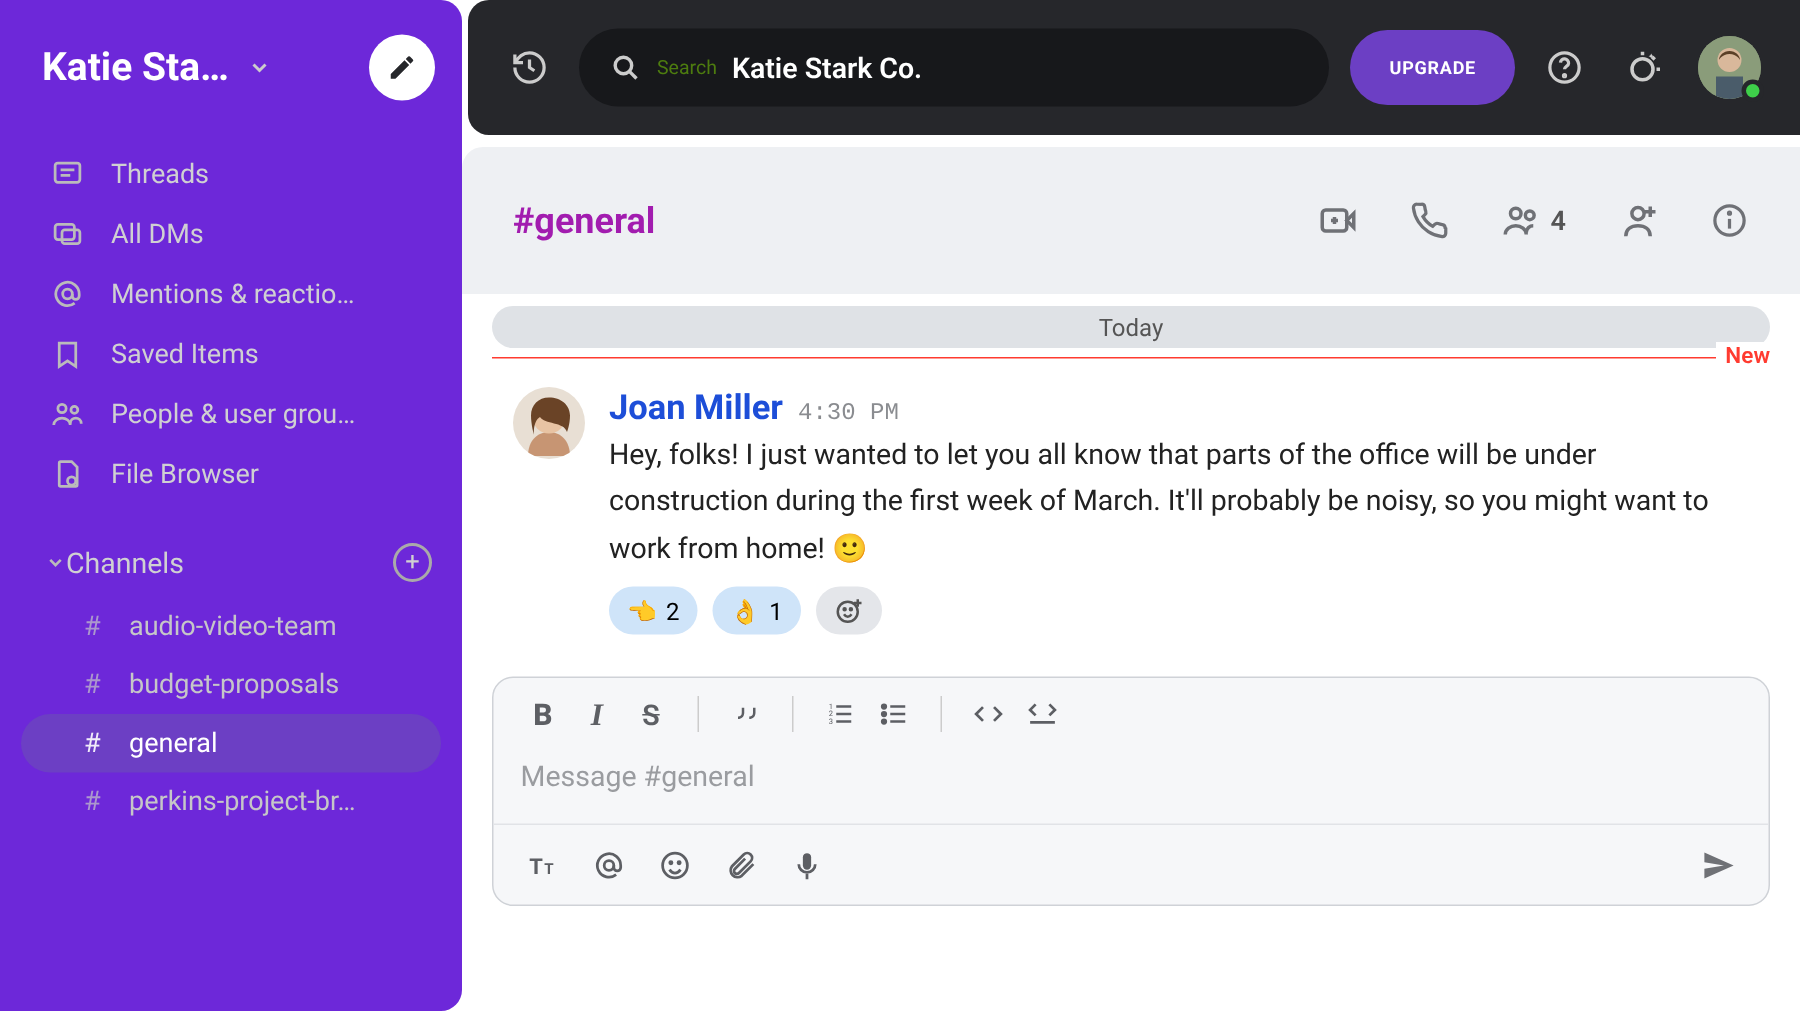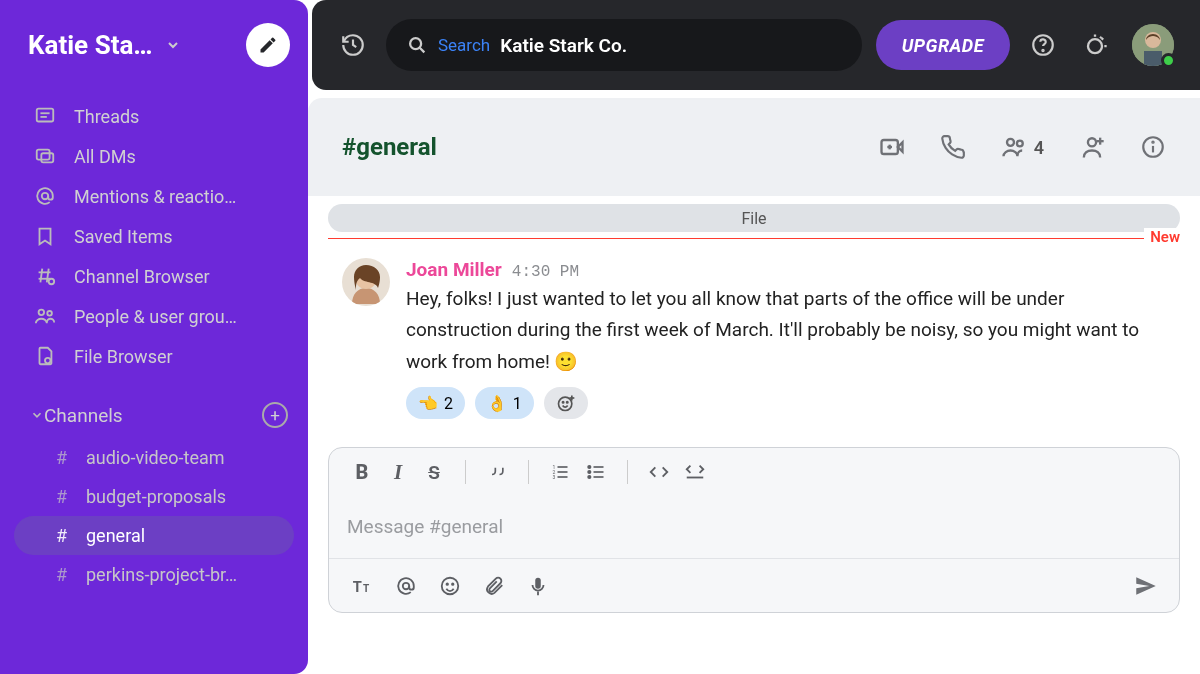--- a/index.html
+++ b/index.html
@@ -18,55 +18,55 @@
 .ch-item { display:flex; align-items:center; gap:14px; padding:9px 0 9px 42px; font-size:18px; color:#c6c6c8; cursor:pointer; border-radius:22px; margin:0 14px; white-space:nowrap; overflow:hidden; }
 .ch-item.active { background:#6c3fc4; color:#fff; }
 .ch-item .hash { opacity:.7; font-size:18px; width:16px; }
 .ch-item.active .hash { opacity:.9; }
 .ch-item span.label { overflow:hidden; text-overflow:ellipsis;text-align:center; }
 
 .main { flex:1; display:flex; flex-direction:column; height:674px; }
 .topbar { height:90px; background:#26272b; border-radius:14px 0 0 14px; margin-left:4px; display:flex; align-items:center; padding:0 26px 0 22px; gap:14px; }
 .icon-btn { width:38px; height:38px; display:flex; align-items:center; justify-content:center; cursor:pointer; color:#ccc; }
 .searchbar { flex:1; height:52px; max-width:570px; background:#17181b; border-radius:26px; display:flex; align-items:center; padding:0 20px; gap:10px; color:#bbb; }
-.searchbar .label { color:#3b82f6; font-size:17px; }
+.searchbar .label { color:#4d7c0f; font-size:13px; }
 .searchbar .val { color:#fff; font-weight:600; font-size:19px; }
-.upgrade { height:50px; padding:4px 26px; border-radius:25px; background:#6c3fc4; color:#fff; font-weight:700; font-size:18px; letter-spacing:.5px; display:flex; align-items:center; cursor:pointer;font-style:italic; }
+.upgrade { height:50px; padding:4px 26px; border-radius:25px; background:#6c3fc4; color:#fff; font-weight:700; font-size:12px; letter-spacing:.5px; display:flex; align-items:center; cursor:pointer; }
 .avatar { width:42px; height:42px; border-radius:50%; background:#7a8c6f; position:relative; cursor:pointer; margin-left:4px; overflow:visible; }
 .avatar .dot { width:15px; height:15px; background:#3ecf4a; border:3px solid #26272b; border-radius:50%; position:absolute; right:-2px; bottom:-2px; }
 .avatar svg { border-radius:50%; }
 
 .chan-header { height:98px; background:#eef0f3; margin:8px 0 0 0; border-radius:14px 0 0 0; display:flex; align-items:center; padding:0 34px; gap:28px; }
-.chan-name { font-size:24px; font-weight:700; color:#14532d; }
+.chan-name { font-size:24px; font-weight:700; color:#a21caf; }
 .chan-actions { margin-left:auto; display:flex; align-items:center; gap:34px; color:#6f7176; }
 .chan-actions .btn { display:flex; align-items:center; gap:6px; cursor:pointer; font-size:18px; }
 .chan-actions .count { font-weight:600; color:#555; }
 
 .date-sep { margin:8px 20px 0 20px; height:28px; background:#dfe2e6; border-radius:14px; display:flex; align-items:center; justify-content:center; font-size:16px; color:#555; }
 .new-line { margin:6px 20px 0 20px; border-top:1px solid #ff3b30; position:relative; height:14px; }
 .new-line span { position:absolute; right:0; top:-11px; color:#ff3b30; font-size:15px; font-weight:600; background:#fff; padding-left:6px; }
 
 .message { display:flex; gap:16px; padding:6px 30px 10px 34px; }
 .msg-av { width:48px; height:48px; border-radius:50%; flex:none; overflow:hidden; }
 .msg-body { flex:1; }
 .msg-head { display:flex; align-items:baseline; gap:10px; }
-.msg-name { font-size:19px; font-weight:700; color:#ec4899; }
+.msg-name { font-size:23px; font-weight:700; color:#1d4ed8; }
 .msg-time { font-size:16px; color:#8a8c90;font-family:Liberation Mono, monospace; }
 .msg-text { font-size:19px; line-height:1.65; color:#222; margin-top:2px; }
 .reactions { display:flex; gap:10px; margin-top:10px; }
 .react { height:32px; padding:0 12px; border-radius:16px; background:#cfe4f9; display:flex; align-items:center; gap:6px; font-size:16px; cursor:pointer; }
 .react.add { background:#e4e6ea; }
 
 .composer { margin:18px 20px 10px 20px; border:1px solid #cfd2d7; border-radius:14px; background:#f6f7f9; padding:0; }
 .fmt-row { height:48px; display:flex; align-items:center; gap:6px; padding:0 18px; color:#5d5f64; font-size:19px; }
 .fmt-row .sep { width:1px; height:24px; background:#ccc; margin:0 10px; }
 .fmt-btn { width:30px; height:30px; display:flex; align-items:center; justify-content:center; cursor:pointer; border-radius:4px; }
 .fmt-btn b{font-weight:800;font-size:20px;} .fmt-btn i{font-style:italic;font-weight:600;font-family:Georgia,serif;font-size:21px;} .fmt-btn s{text-decoration:line-through;font-weight:600;font-size:19px;}
 .comp-input { padding:6px 18px 20px 18px; }
-.comp-input input { width:100%; border:none; outline:none; background:transparent; font-size:19px; color:#14532d;margin-top:13px; }
+.comp-input input { width:100%; border:none; outline:none; background:transparent; font-size:19px; color:#14532d; }
 .comp-input input::placeholder { color:#9a9ca0; }
 .act-row { height:54px; display:flex; align-items:center; gap:14px; padding:0 18px; color:#5d5f64; border-top:1px solid #e1e3e7; }
 .act-row .send { margin-left:auto; cursor:pointer; }
 
 svg { display:block; }
 </style>
 </head>
 <body>
 
 <div class="sidebar">
@@ -115,32 +115,20 @@
         </span>
       <span class="label">Mentions &amp; reactio…</span>
     </div>
     <div class="nav-item">
       <span class="ico">
           <svg width="22" height="22" viewBox="0 0 24 24" fill="none" stroke="#bbb" stroke-width="2">
             <path d="M6 4h12v17l-6-4-6 4V4z"></path>
           </svg>
         </span>
       <span class="label">Saved Items</span>
-    </div>
-    <div class="nav-item">
-      <span class="ico">
-          <svg width="22" height="22" viewBox="0 0 24 24" fill="none" stroke="#bbb" stroke-width="2">
-            <line x1="5" y1="8" x2="18" y2="8"></line>
-            <line x1="5" y1="15" x2="18" y2="15"></line>
-            <line x1="9" y1="4" x2="7" y2="19"></line>
-            <line x1="16" y1="4" x2="14" y2="19"></line>
-            <circle cx="19" cy="18" r="3"></circle>
-          </svg>
-        </span>
-      <span class="label">Channel Browser</span>
     </div>
     <div class="nav-item">
       <span class="ico">
           <svg width="22" height="22" viewBox="0 0 24 24" fill="none" stroke="#bbb" stroke-width="2">
             <circle cx="8" cy="8" r="3"></circle>
             <circle cx="17" cy="9" r="2.5"></circle>
             <path d="M2 20c0-3 3-5 6-5s6 2 6 5"></path>
             <path d="M14 19c0-2.5 2-4 4-4s4 1.5 4 4"></path>
           </svg>
         </span>
@@ -269,21 +257,21 @@
           <svg width="26" height="26" viewBox="0 0 24 24" fill="none" stroke="#6f7176" stroke-width="2">
             <circle cx="12" cy="12" r="9"></circle>
             <line x1="12" y1="11" x2="12" y2="17"></line>
             <circle cx="12" cy="7.5" r="0.6" fill="#6f7176"></circle>
           </svg>
         </div>
     </div>
   </div>
 
   <div class="date-sep">
-      <span>File</span>
+      <span>Today</span>
     </div>
   <div class="new-line">
       <span>New</span>
     </div>
 
   <div class="message">
     <div class="msg-av">
       <svg width="48" height="48" viewBox="0 0 48 48">
           <rect width="48" height="48" fill="#e8dfd4"></rect>
           <path d="M10 46c0-10 6-16 14-16s14 6 14 16" fill="#c79573"></path>

